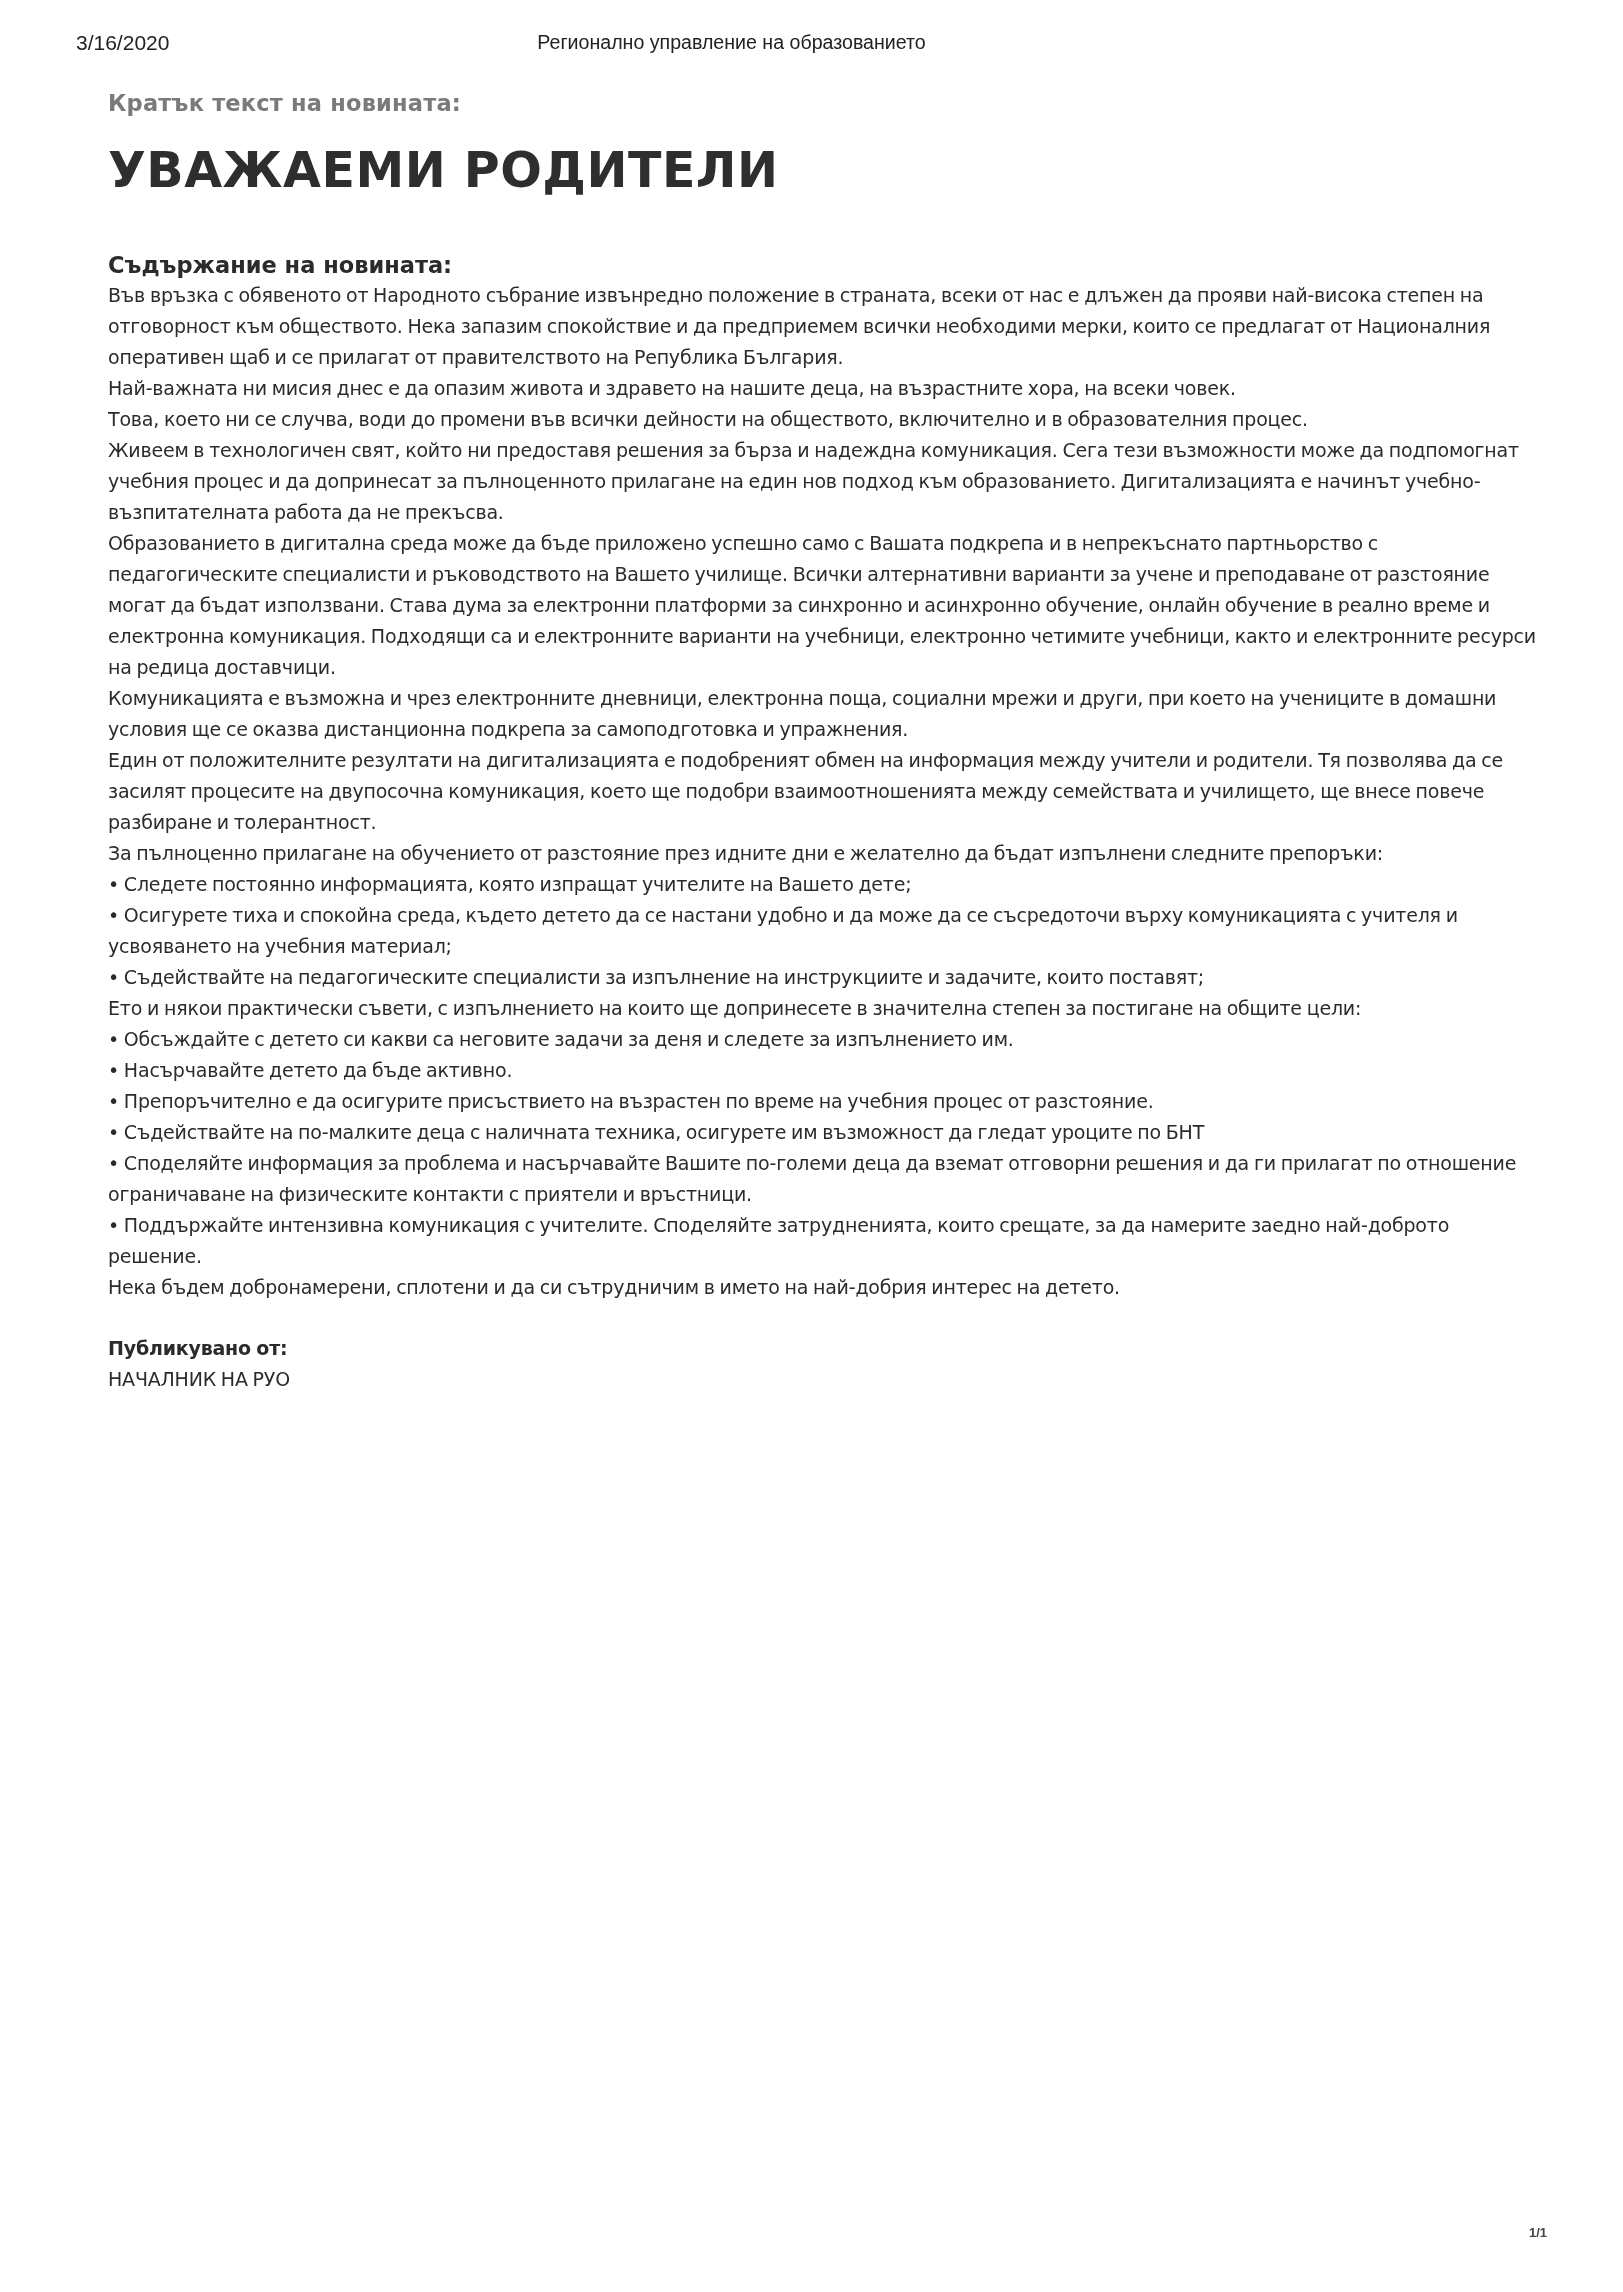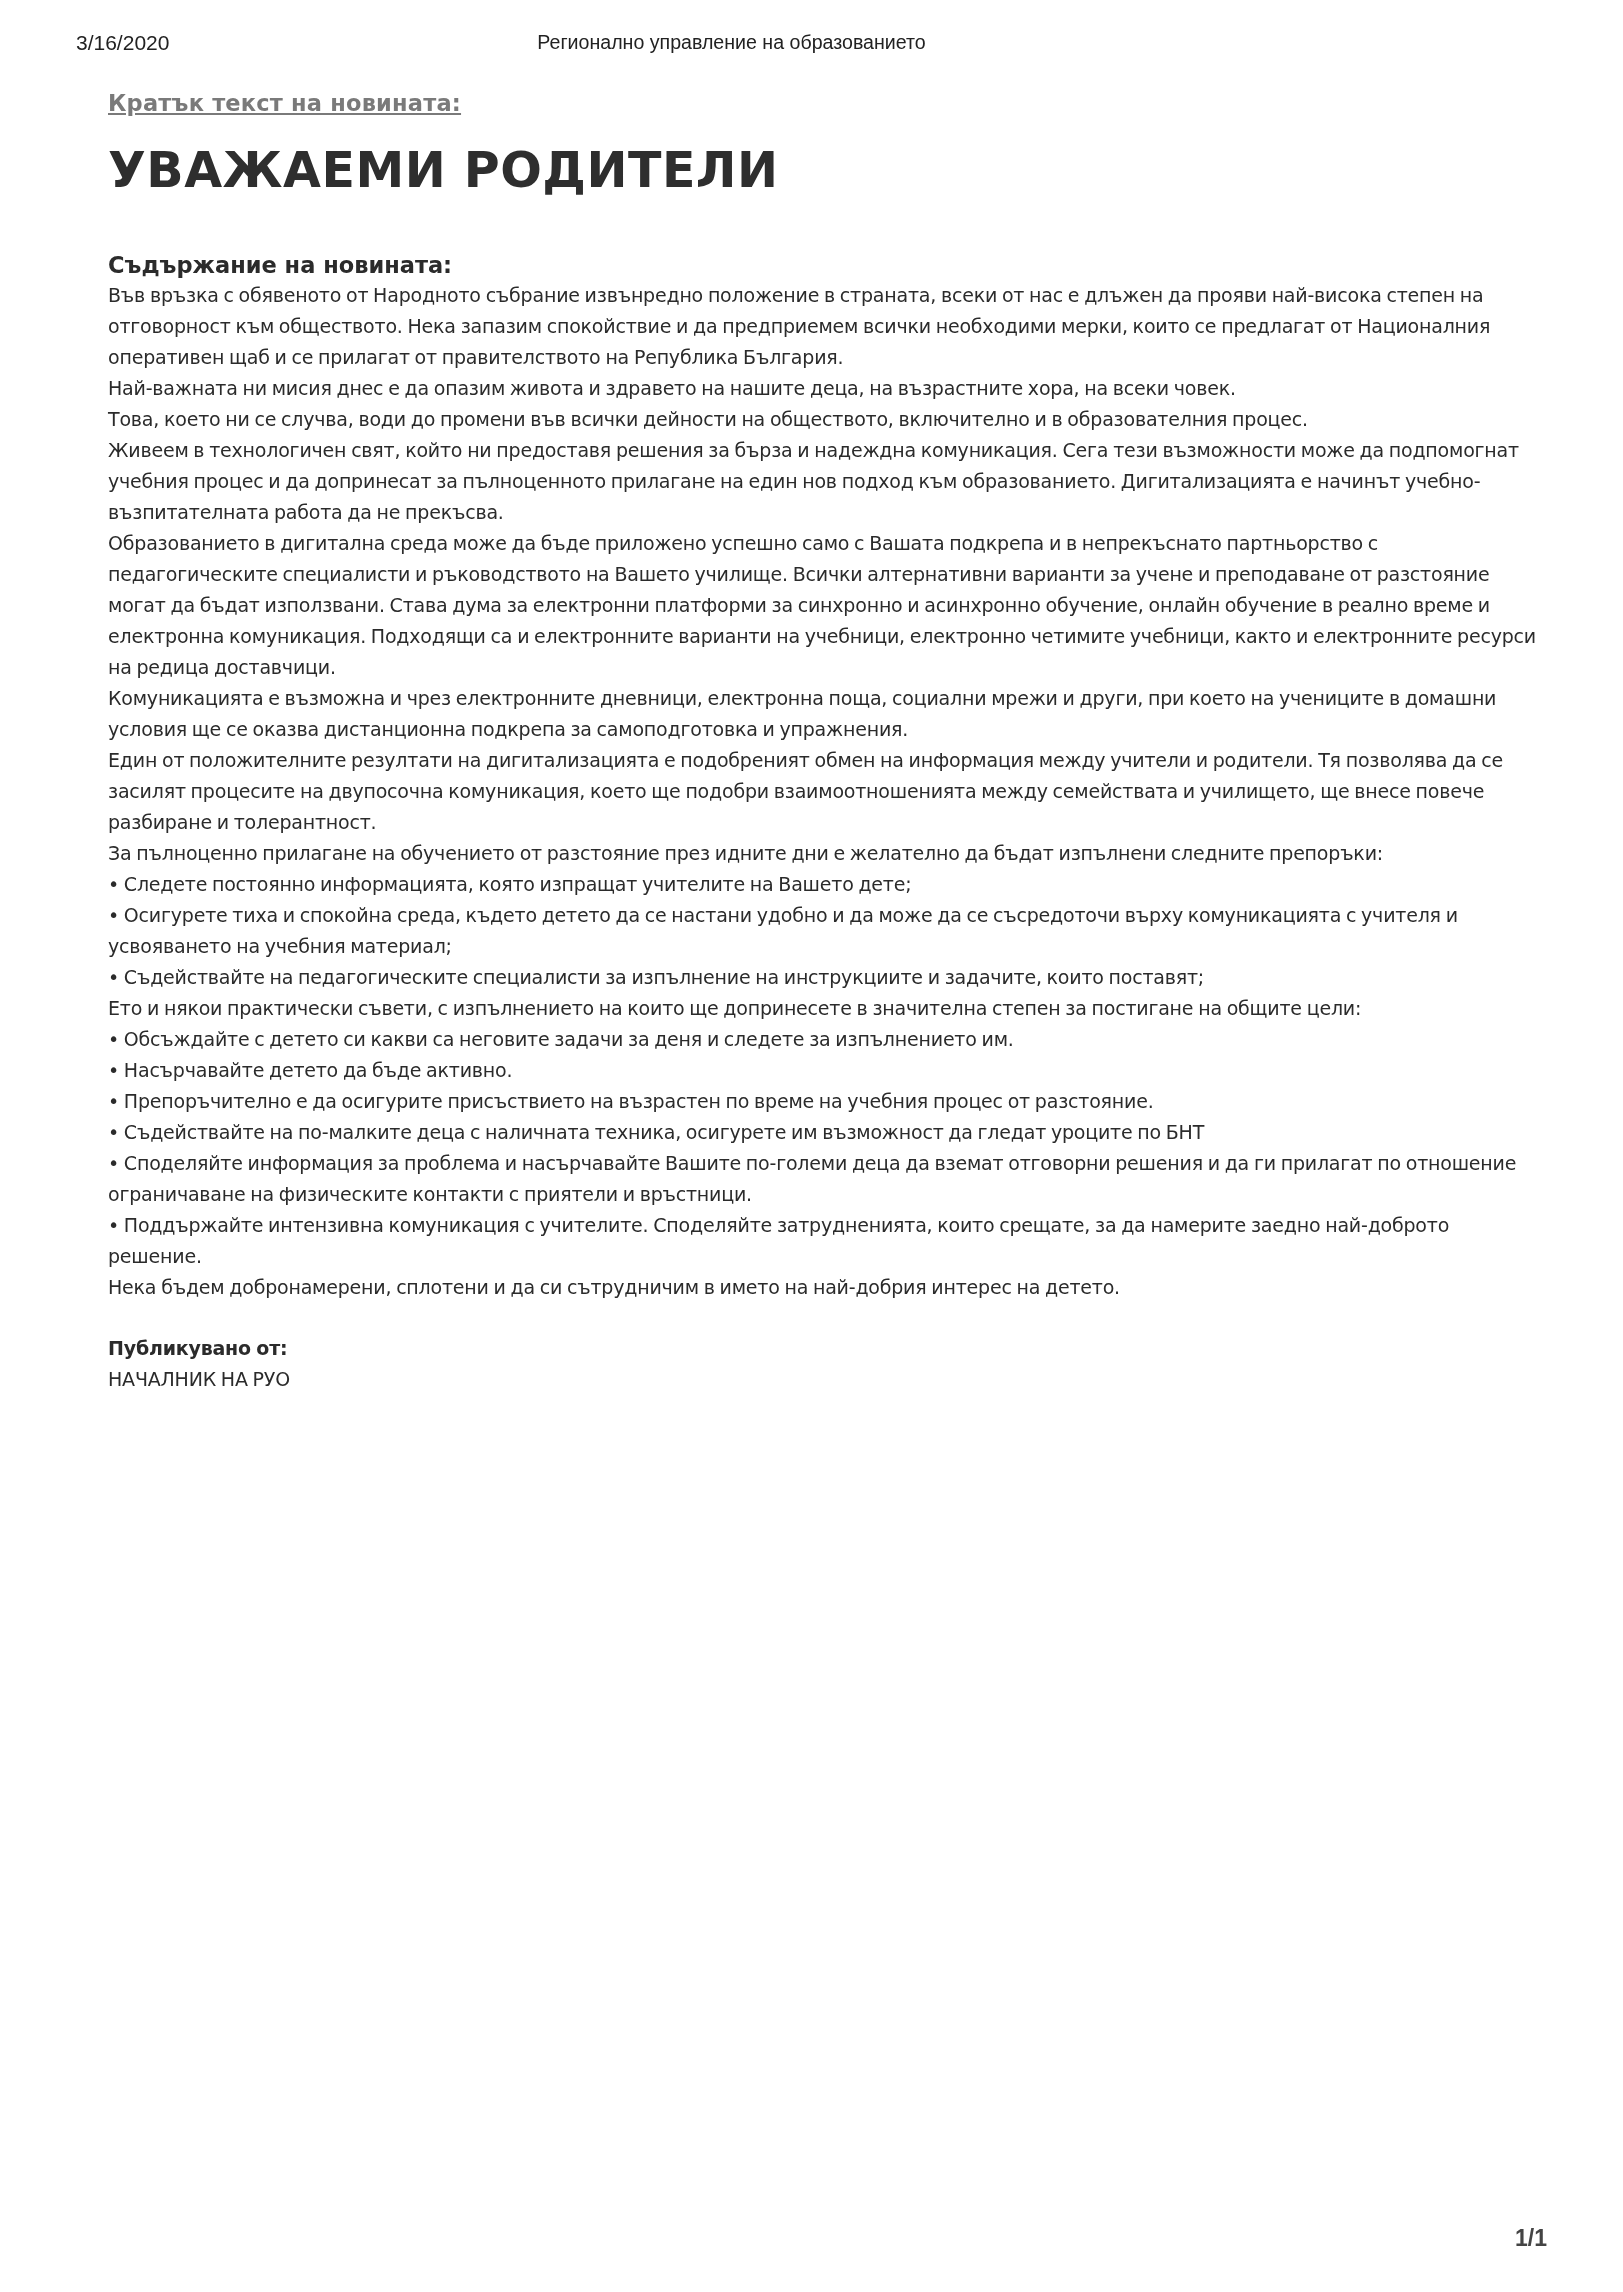--- a/index.html
+++ b/index.html
@@ -10,29 +10,28 @@
   .hdr-date {
     position: absolute; left: 76px; top: 31px;
     font-family: "Liberation Sans", sans-serif; font-size: 21px; color: #222;
   }
   .hdr-title {
     position: absolute; left: 0; width: 1463px; top: 31px; text-align: center;
     font-family: "Liberation Sans", sans-serif; font-size: 19.6px; color: #222;
   }
   .page-num {
     position: absolute; right: 76px; top: 2225px;
-    font-family: "Liberation Sans", sans-serif; font-size: 23px; font-weight: bold; color: #444;
+    font-family: "Liberation Sans", sans-serif; font-size: 13px; font-weight: bold; color: #444;
   }
   .content {
     position: absolute; left: 108px; top: 90px; width: 1431px;
   }
   .short-label {
     font-size: 22.5px; font-weight: bold; color: #7a7a7a; margin: 0 0 25.5px 0;
     letter-spacing: 0.2px;
-    text-decoration: underline;
   }
   .headline {
     font-size: 49px; font-weight: bold; color: #2e2e2e; margin: 0 0 51px 0;
     letter-spacing: 0.5px;
   }
   .section-label {
     font-size: 22.5px; font-weight: bold; color: #2b2b2b; margin: 0;
     line-height: 30px;
   }
   .body-text {

